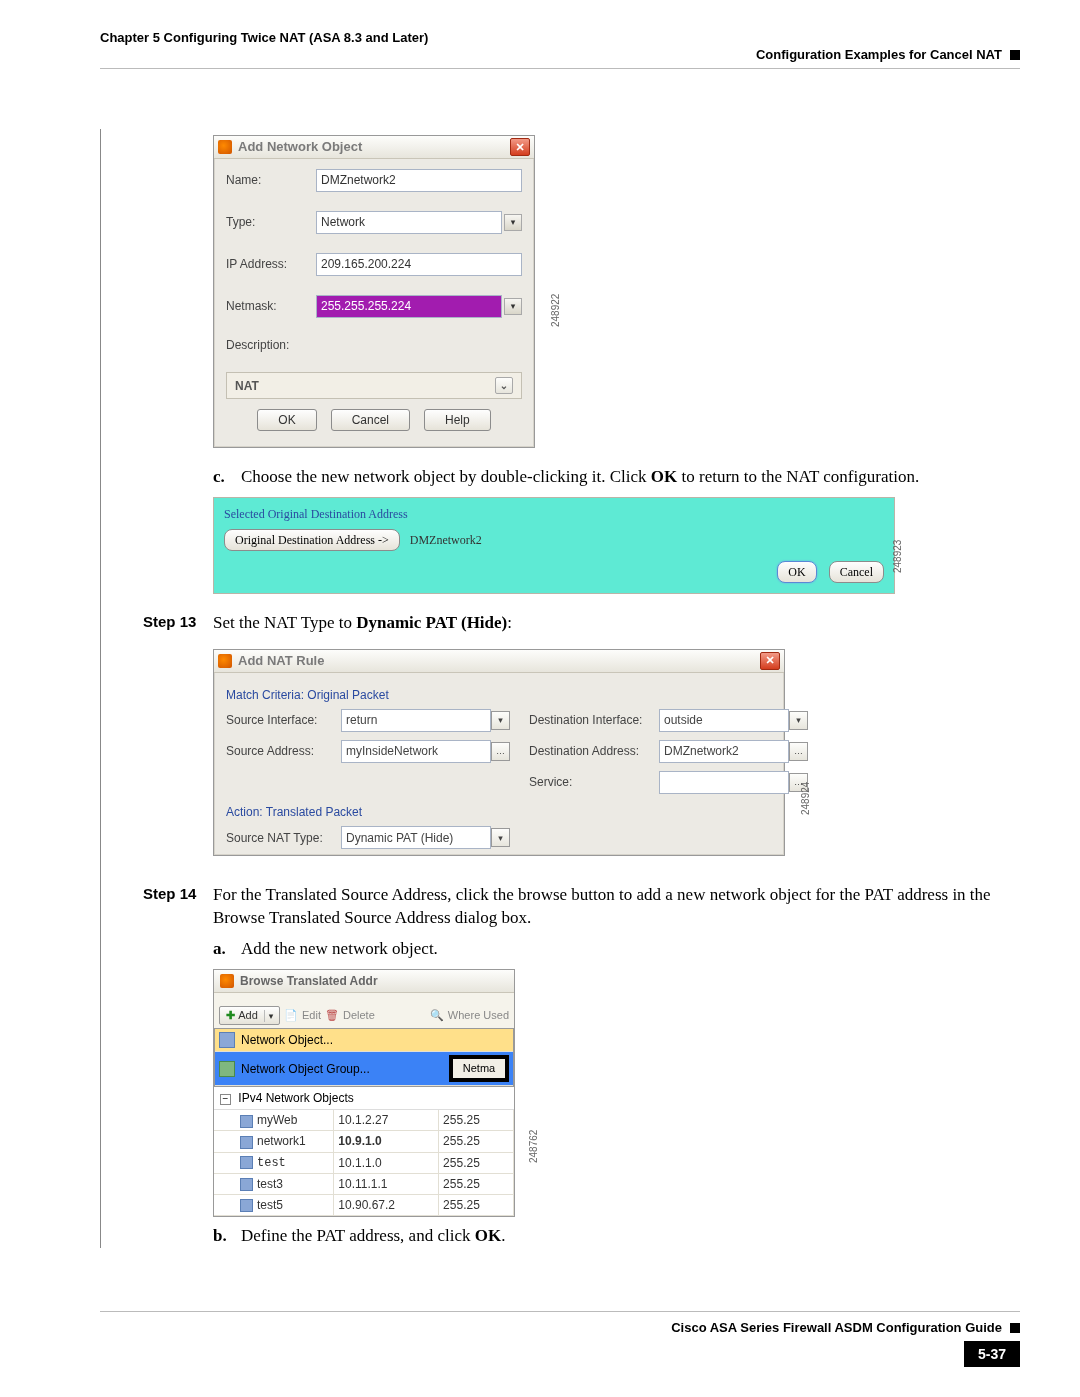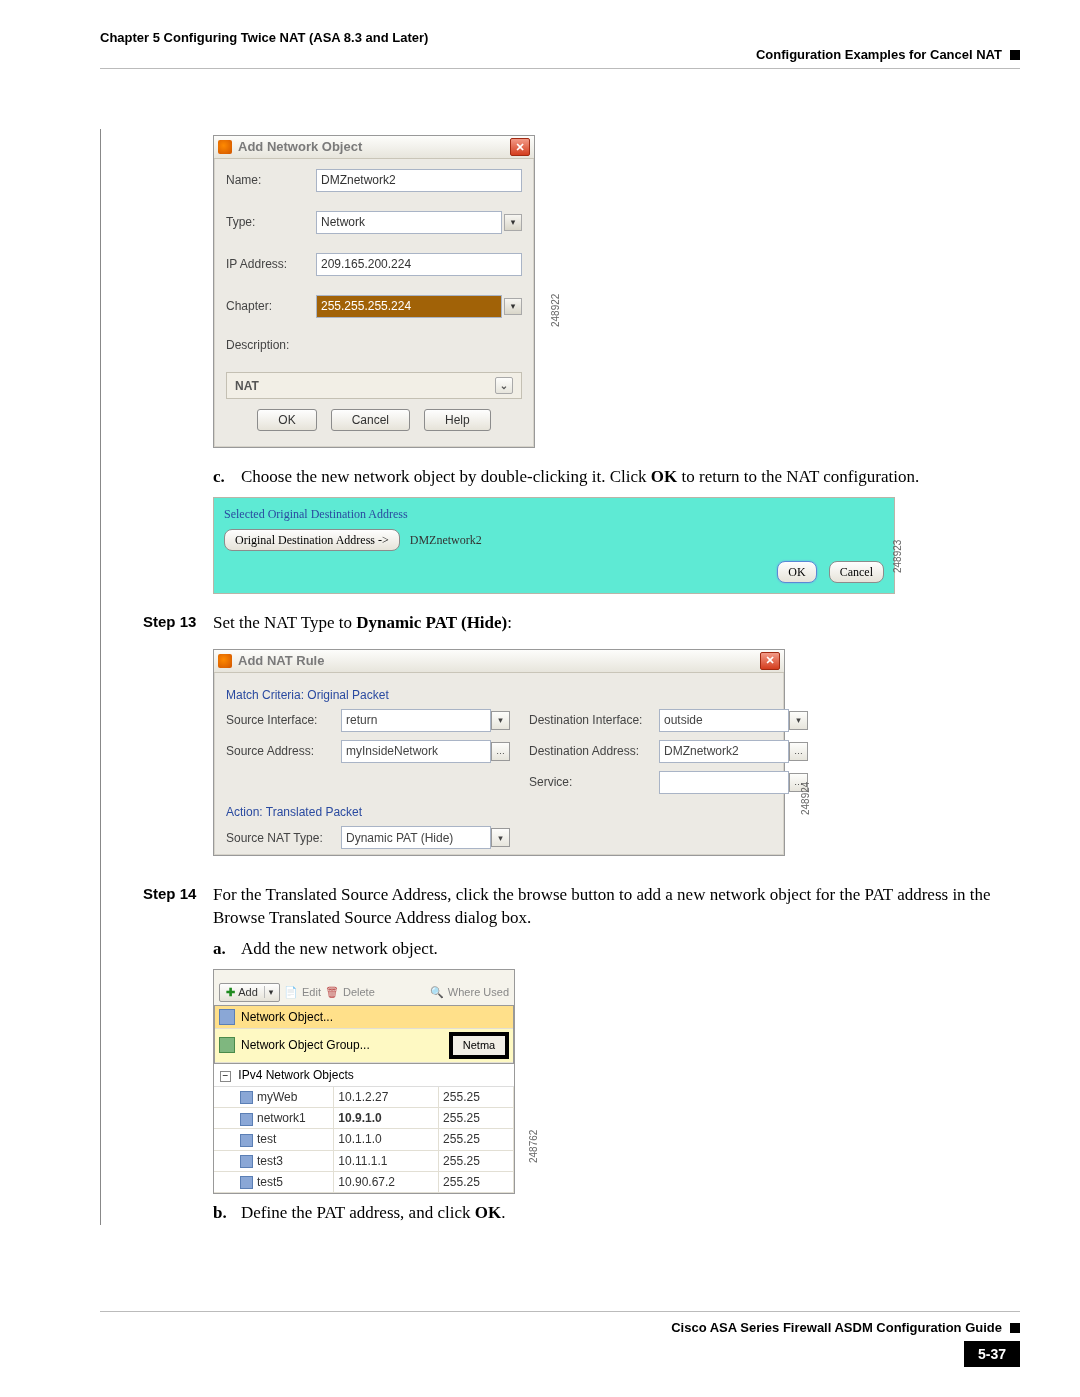--- a/index.html
+++ b/index.html
@@ -100,21 +100,21 @@
   .fld-row label { width: 90px; color: #444; font-size: 12px; }
   .ctrl {
     flex: 1;
     background: #fff;
     border: 1px solid #a9b4c6;
     padding: 2px 4px;
     font-size: 12px;
     height: 17px;
     display: flex; align-items: center; justify-content: space-between;
   }
-  .ctrl.sel { background: #a16207; color: #fff; }
+  .ctrl.sel { background: #a21caf; color: #fff; }
   .dd-arrow { width: 16px; height: 15px; background: linear-gradient(#f7f6f2,#d9d6c9); border: 1px solid #a9a9a9; margin-left: 2px; display: flex; align-items: center; justify-content: center; font-size: 9px; }
   .nat-group {
     margin: 10px 0 0;
     border: 1px solid #c4c0b3;
     background: #f2efe6;
     padding: 4px 8px;
     font-weight: bold;
     color: #555;
     display: flex; justify-content: space-between; align-items: center;
   }
@@ -194,21 +194,21 @@
   }
   .browse .add-btn {
     display:flex;align-items:center;gap:3px;
     background: linear-gradient(#fefefe,#e6e3d9);
     border:1px solid #999;border-radius:2px;
     padding:1px 6px;color:#333;font-size:11px;
   }
   .browse .plus { color:#1f8a1f;font-weight:bold; }
   .browse .dd { font-size:9px;border-left:1px solid #bbb;padding-left:4px;margin-left:3px; }
   .browse .menu-pop {
-    background: #fef9c3;
+    background: #3b82f6;
     border: 1px solid #999;
     margin: 0;
   }
   .browse .menu-pop .mrow {
     display: grid;
     grid-template-columns: 22px 1fr;
     align-items: center;
     padding: 3px 4px;
     border-bottom: 1px solid #e2dfd4;
     font-size: 12px;
@@ -273,21 +273,21 @@
               </div>
           <span class="dd-arrow">▾</span>
         </div>
         <div class="fld-row">
           <label>IP Address:</label>
           <div class="ctrl">
                 <span>209.165.200.224</span>
               </div>
         </div>
         <div class="fld-row">
-          <label>Chapter:</label>
+          <label>Netmask:</label>
           <div class="ctrl sel">
                 <span>255.255.255.224</span>
               </div>
           <span class="dd-arrow">▾</span>
         </div>
         <div class="fld-row">
           <label>Description:</label>
         </div>
         <div class="nat-group">
           <span>NAT</span>
@@ -399,20 +399,24 @@
     </div>
 
     <div class="sub">
       <div class="sub-label">a.</div>
       <div class="sub-body">Add the new network object.</div>
     </div>
 
     
     <div class="fig-wrap">
     <div class="browse">
+      <div class="bt-title">
+        <span class="dlg-icon"></span>
+        <span>Browse Translated Addr</span>
+      </div>
       <div style="height:10px;background:#f5f3eb;"></div>
       <div class="toolbar">
         <div class="add-btn">
           <span class="plus">✚</span>
           <span>Add</span>
           <span class="dd">▾</span>
         </div>
         <span>📄</span>
             <span>Edit</span>
         <span style="color:#b44;">🗑</span>
@@ -441,21 +445,21 @@
                 <td style="width:40%;padding-left:26px;"><span class="node-ic"></span>myWeb</td>
                 <td style="width:35%;">10.1.2.27</td>
                 <td style="width:25%;">255.25</td>
               </tr>
               <tr>
                 <td style="width:40%;padding-left:26px;"><span class="node-ic"></span>network1</td>
                 <td style="width:35%;font-weight:bold;">10.9.1.0</td>
                 <td style="width:25%;">255.25</td>
               </tr>
               <tr>
-                <td style="width:40%;padding-left:26px;"><span class="node-ic"></span>test</td>
+                <td style="width:40%;padding-left:26px;font-family:Liberation Mono, monospace;"><span class="node-ic"></span>test</td>
                 <td style="width:35%;">10.1.1.0</td>
                 <td style="width:25%;">255.25</td>
               </tr>
               <tr>
                 <td style="width:40%;padding-left:26px;"><span class="node-ic"></span>test3</td>
                 <td style="width:35%;">10.11.1.1</td>
                 <td style="width:25%;">255.25</td>
               </tr>
               <tr>
                 <td style="width:40%;padding-left:26px;"><span class="node-ic"></span>test5</td>

